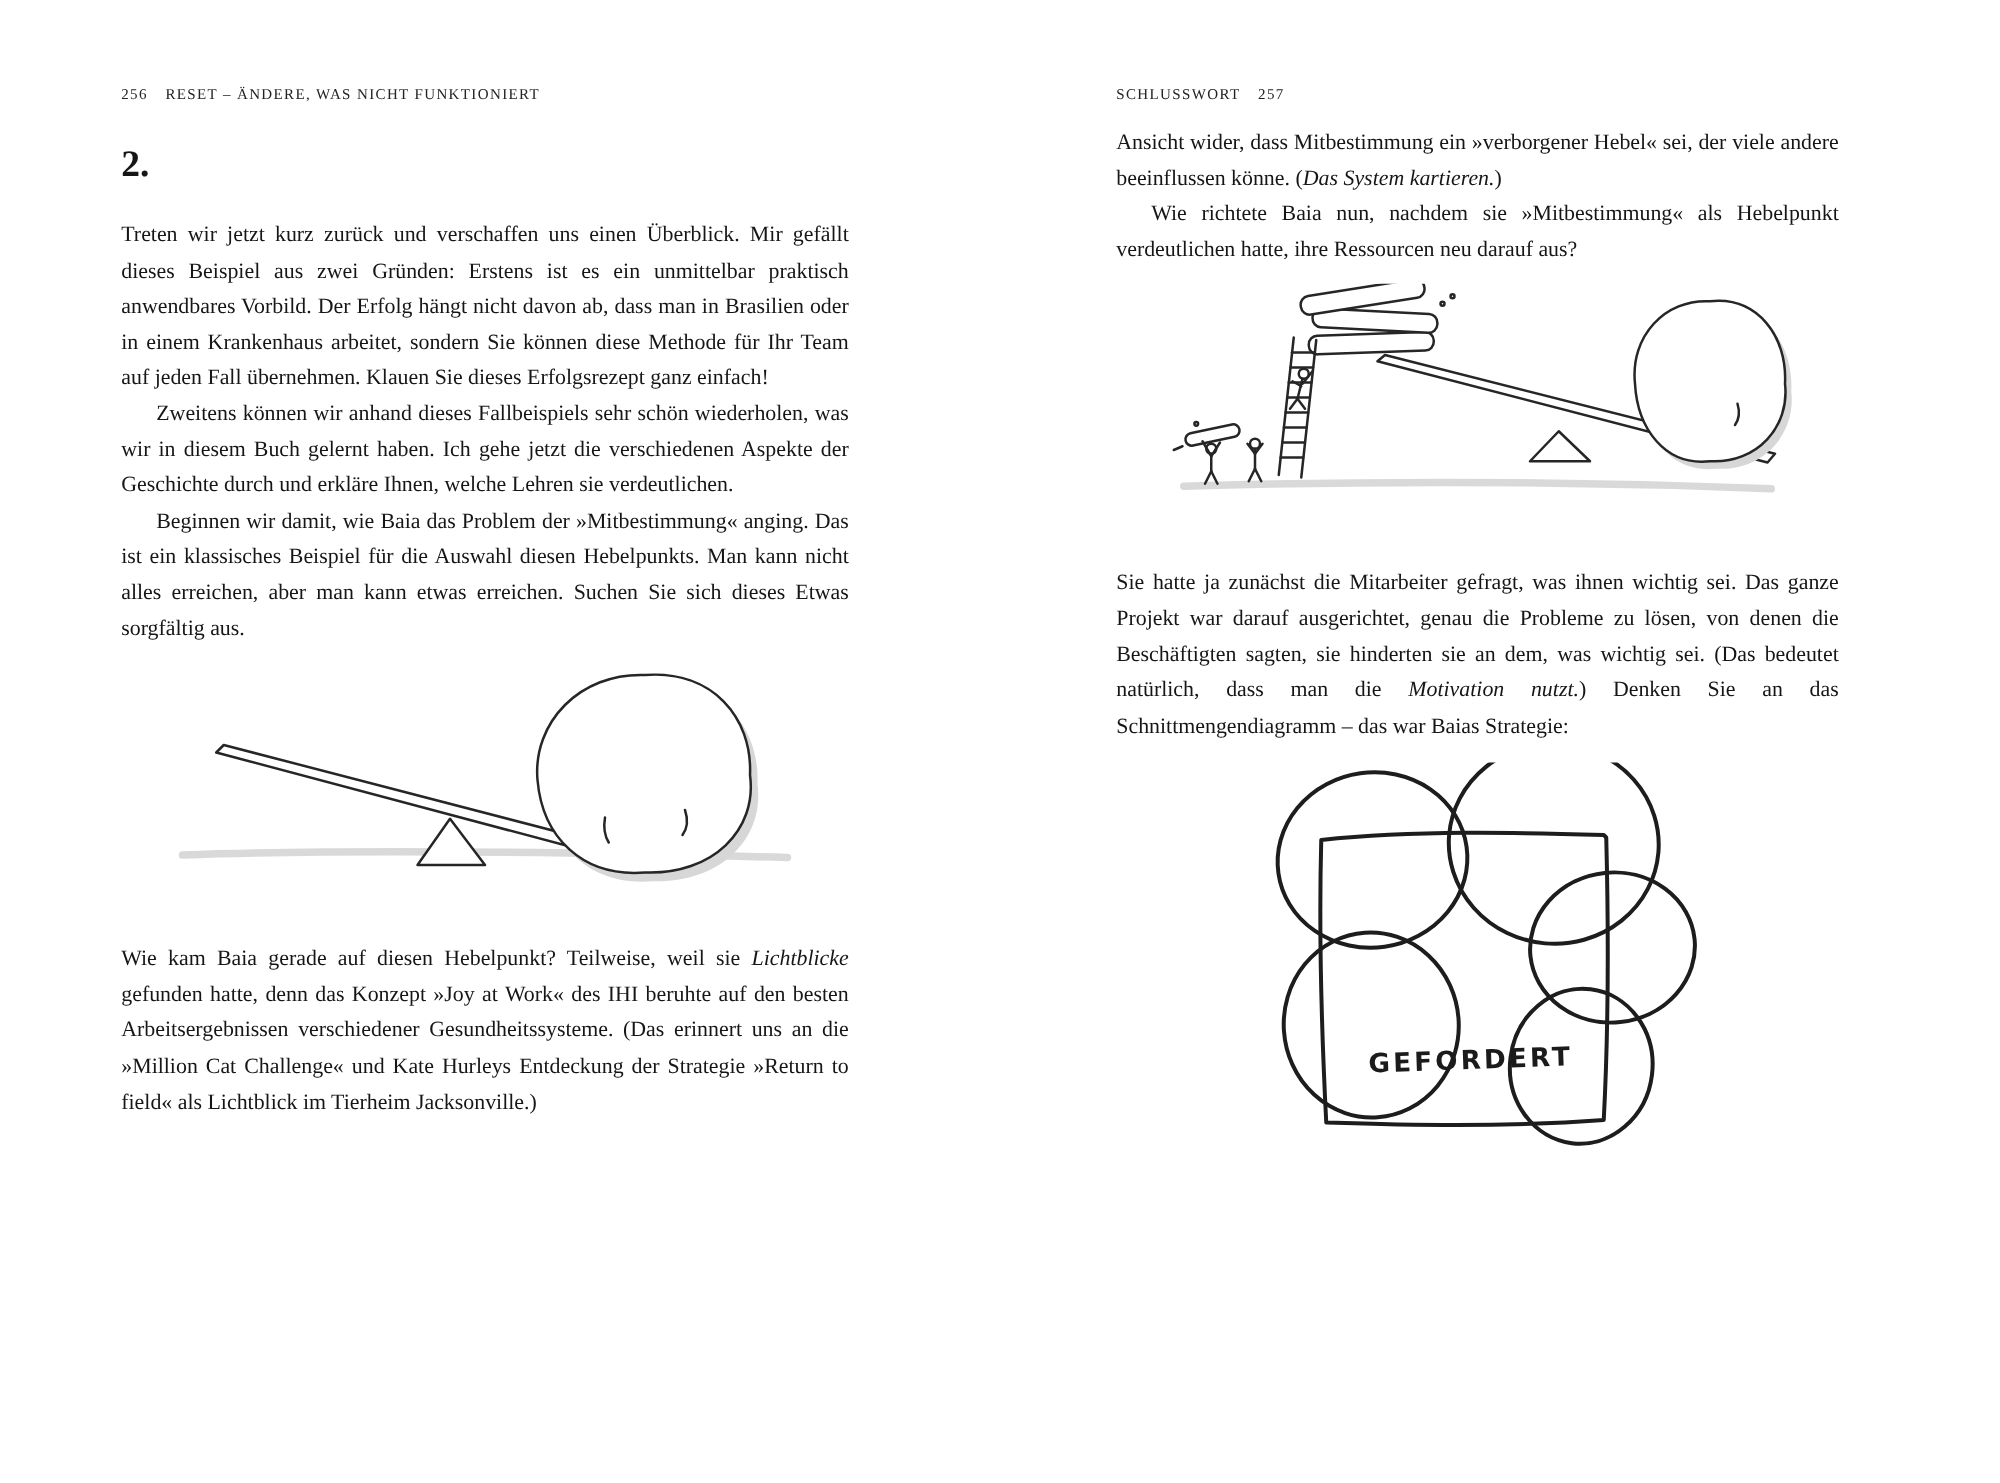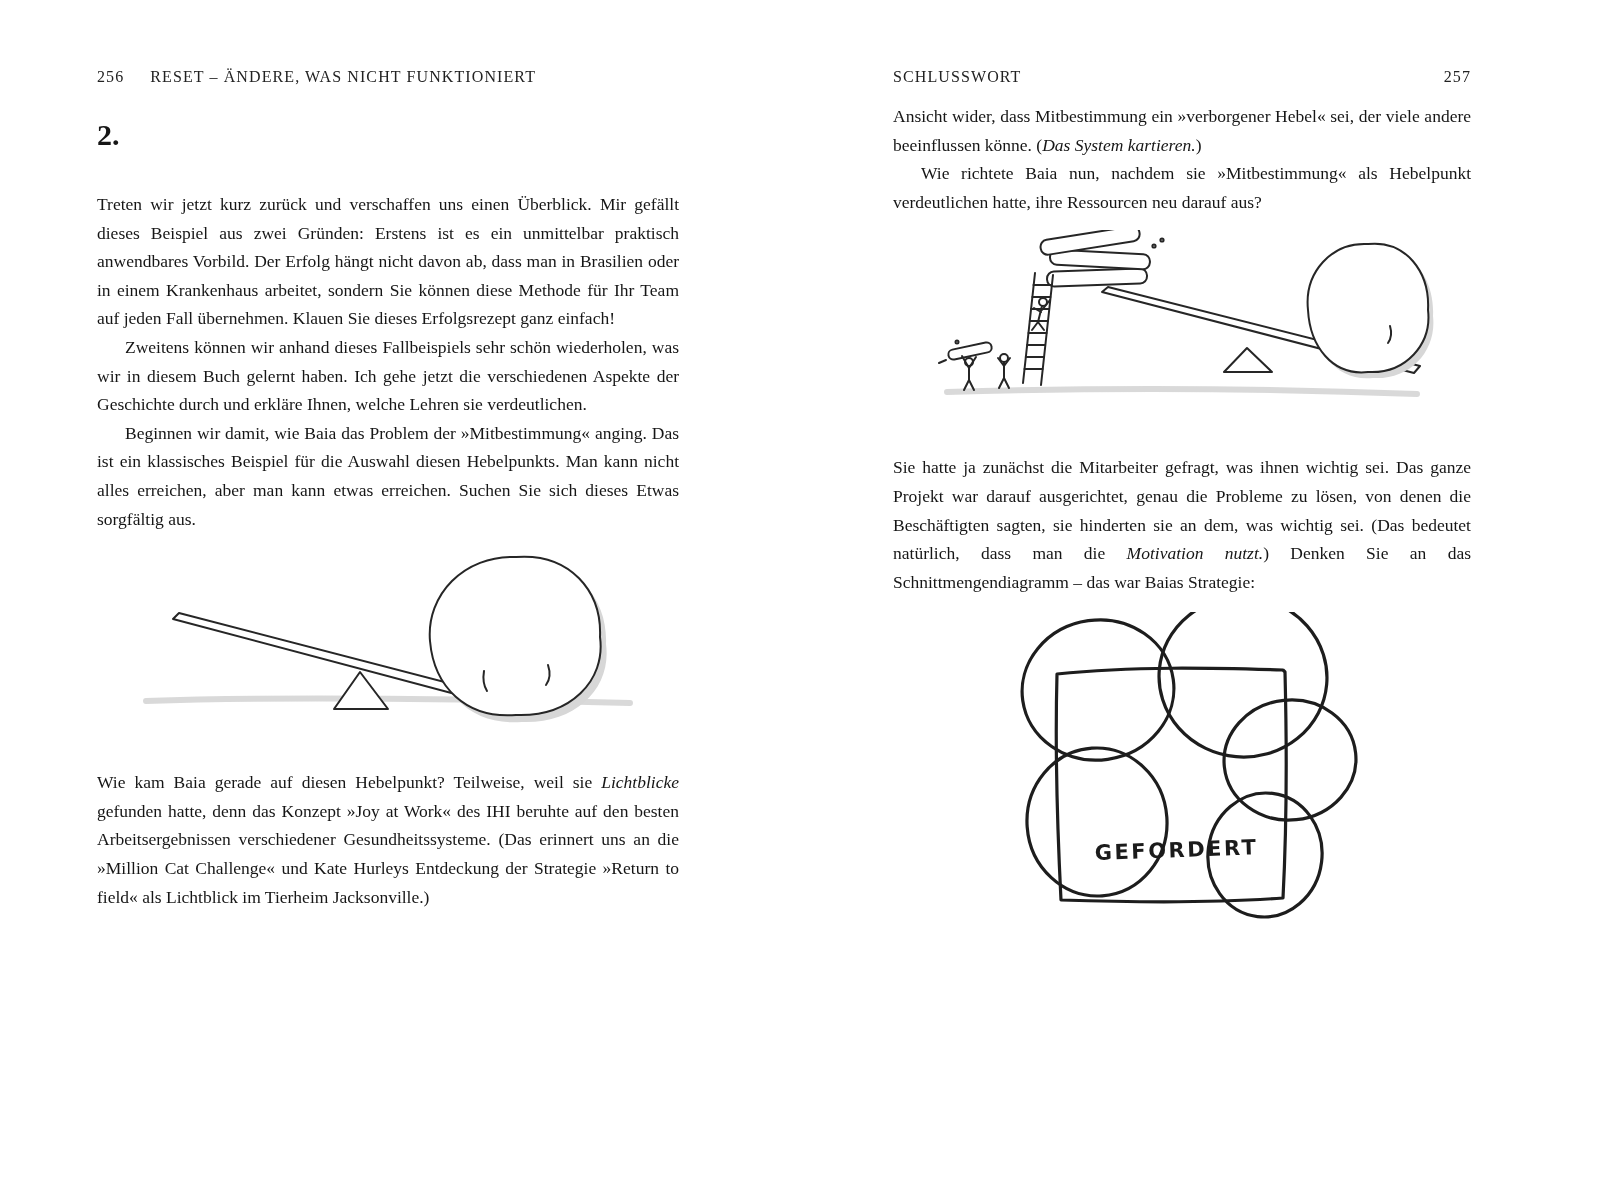--- a/index.html
+++ b/index.html
@@ -1,25 +1,25 @@
 <!DOCTYPE html>
 <html><head>
 <meta charset="utf-8">
 <style>
   html,body{margin:0;padding:0;background:#ffffff;}
   body{width:1600px;height:1186px;position:relative;overflow:hidden;
        font-family:"Liberation Serif", serif;color:#161616;}
   .page{position:absolute;top:0;}
   .page-left{left:97px;width:582px;}
   .page-right{left:893px;width:578px;}
-  .running-head{margin-top:68px;font-size:16px;letter-spacing:1.1px;color:#222;
-                display:flex;gap:26px;align-items:baseline;}
-  .running-head.right{justify-content:space-between;}
+  .running-head{margin-top:68px;font-size:12px;letter-spacing:1.1px;color:#222;
+                display:flex;gap:14px;align-items:baseline;}
+  .running-head.right{justify-content:flex-start;}
   .section-number{font-size:30px;font-weight:bold;margin-top:34px;line-height:1;}
-  .bodytext{margin-top:40px;}
+  .bodytext{margin-top:26px;}
   .para{margin:0;font-size:17.5px;line-height:28.6px;text-align:justify;}
   .para.indent{text-indent:1.6em;}
   .it{font-style:italic;}
   .figure{display:block;}
   .fig1{margin:16px auto 30px auto;width:540px;}
   .fig2{margin:14px auto 24px auto;width:540px;}
   .fig3{margin:16px 0 0 110px;width:440px;}
   svg .ink{stroke:#262626;stroke-width:2;fill:none;stroke-linecap:round;stroke-linejoin:round;}
   svg .ink-thick{stroke:#1d1d1d;stroke-width:3.2;fill:none;stroke-linecap:round;stroke-linejoin:round;}
   svg .paper{fill:#ffffff;}

